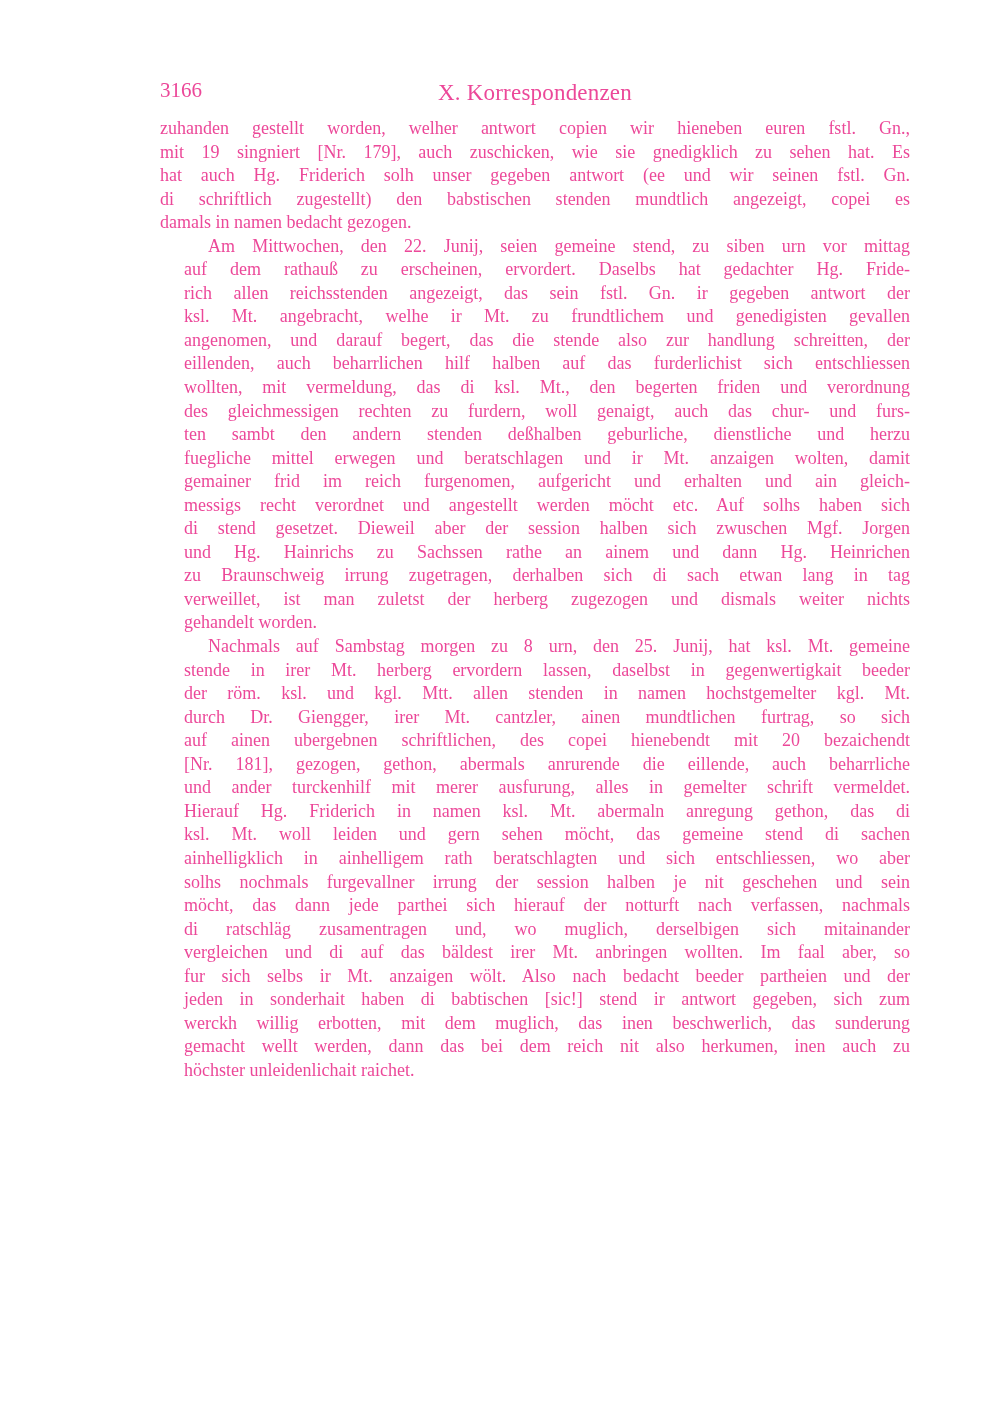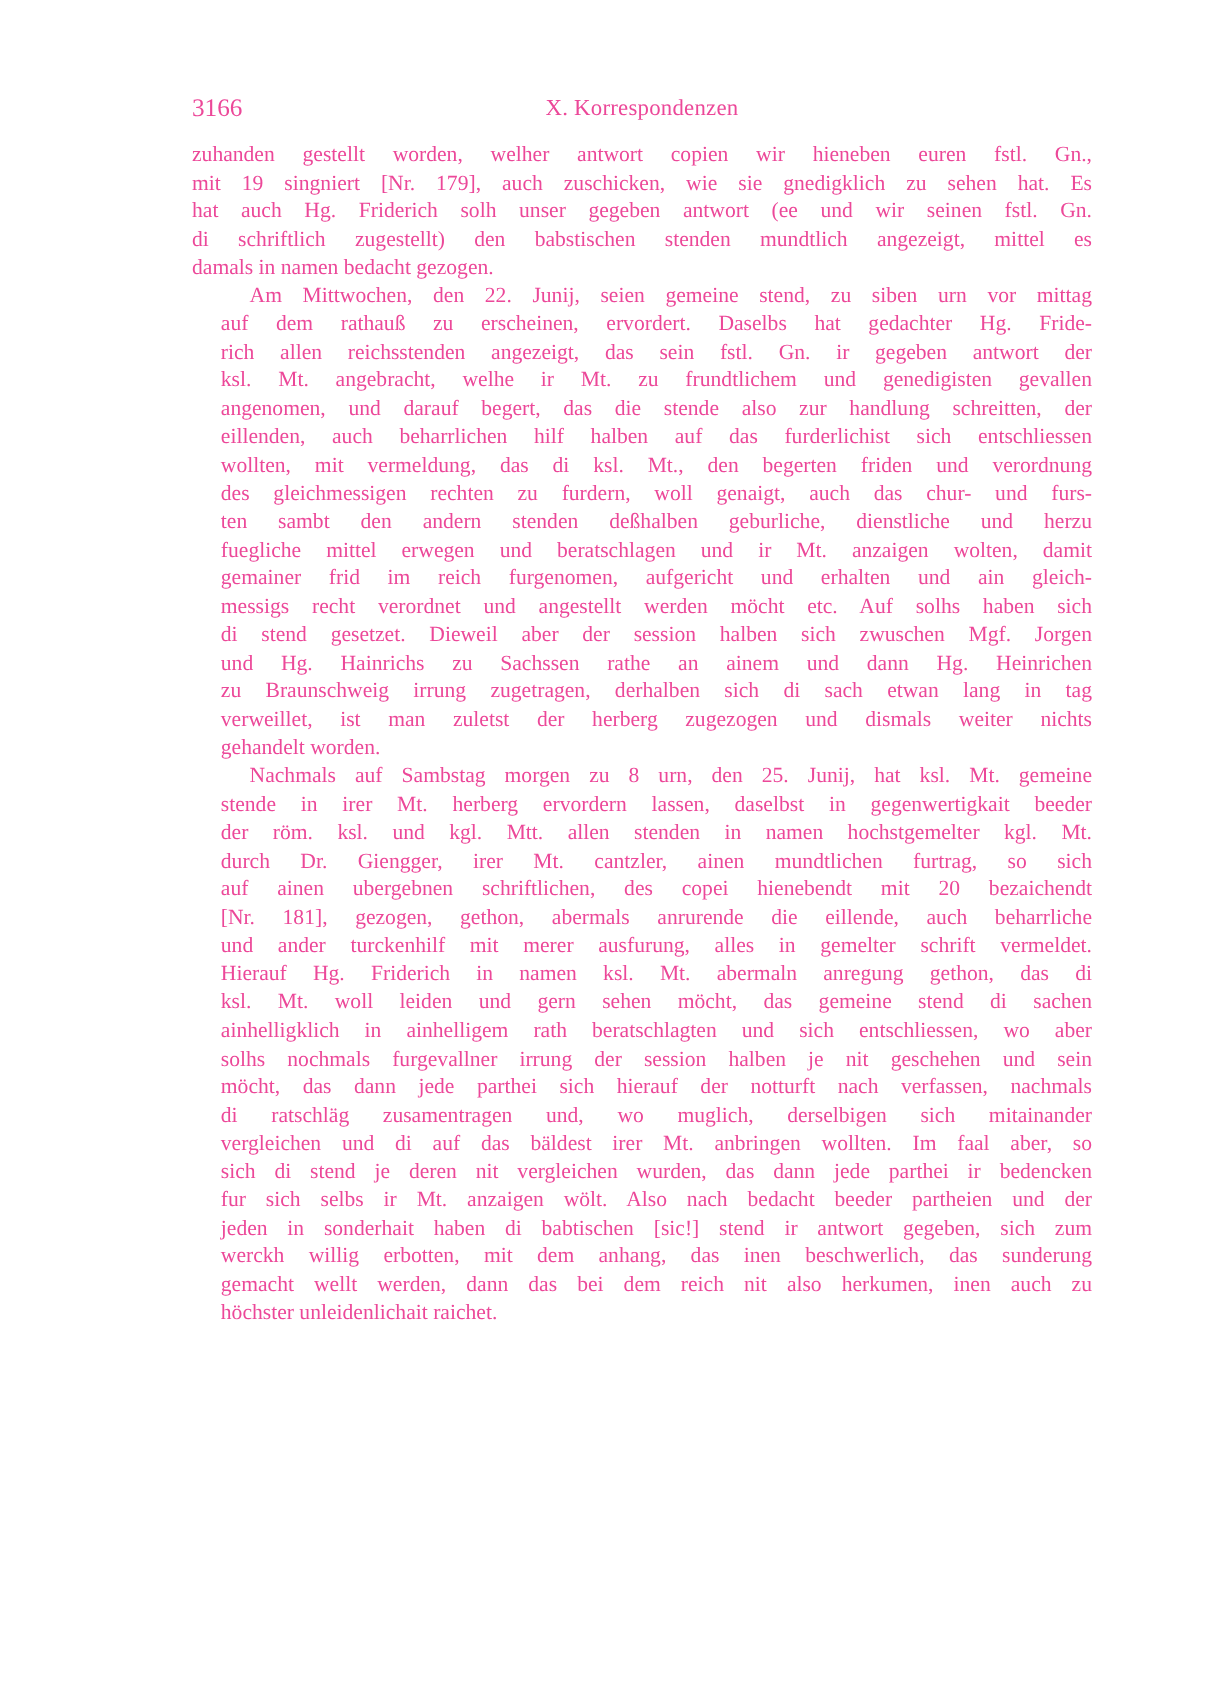--- a/index.html
+++ b/index.html
@@ -4,42 +4,42 @@
   <style>
     html, body { margin: 0; padding: 0; background: #ffffff; }
     body { width: 1004px; height: 1418px; position: relative; overflow: hidden; }
     .page {
       position: absolute; left: 160px; top: 78px; width: 750px;
       font-family: "Liberation Serif", "DejaVu Serif", serif;
       color: #ec4899;
     }
     .header { position: relative; height: 32px; font-size: 20px; }
     .page-number { position: absolute; left: 0; top: 0; font-size: 21px; }
-    .running-head { position: absolute; left: 0; right: 0; top: 2px; text-align: center; font-size: 19px; letter-spacing: 0.2px; }
+    .running-head { position: absolute; left: 0; right: 0; top: 2px; text-align: center; font-size: 23px; letter-spacing: 0.2px; }
     .body { margin-top: 7px; font-size: 18px; line-height: 23.55px; }
     .para { margin: 0; text-align: justify; hyphens: manual; }
     .para.indent { text-indent: 24px; }
     .line { display: block; text-align: justify; text-align-last: justify; white-space: nowrap; }
     .line.last { text-align-last: left; }
     .ref { }
   </style>
 </head>
 <body>
 
 <div class="page">
   <div class="header">
     <span class="page-number">3166</span>
     <span class="running-head">X. Korrespondenzen</span>
   </div>
   <div class="body" id="body">
       <div class="para">
         <span class="line">zuhanden gestellt worden, welher antwort copien wir hieneben euren fstl. Gn.,</span>
         <span class="line">mit 19 singniert <span class="ref">[Nr. 179]</span>, auch zuschicken, wie sie gnedigklich zu sehen hat. Es</span>
         <span class="line">hat auch Hg. Friderich solh unser gegeben antwort (ee und wir seinen fstl. Gn.</span>
-        <span class="line">di schriftlich zugestellt) den babstischen stenden mundtlich angezeigt, mittel es</span>
+        <span class="line">di schriftlich zugestellt) den babstischen stenden mundtlich angezeigt, copei es</span>
         <span class="line last">damals in namen bedacht gezogen.</span>
       </div>
       <div class="para indent">
         <span class="line" style="padding-left: 24px;">Am Mittwochen, den 22. Junij, seien gemeine stend, zu siben urn vor mittag</span>
         <span class="line">auf dem rathauß zu erscheinen, ervordert. Daselbs hat gedachter Hg. Fride-</span>
         <span class="line">rich allen reichsstenden angezeigt, das sein fstl. Gn. ir gegeben antwort der</span>
         <span class="line">ksl. Mt. angebracht, welhe ir Mt. zu frundtlichem und genedigisten gevallen</span>
         <span class="line">angenomen, und darauf begert, das die stende also zur handlung schreitten, der</span>
         <span class="line">eillenden, auch beharrlichen hilf halben auf das furderlichist sich entschliessen</span>
         <span class="line">wollten, mit vermeldung, das di ksl. Mt., den begerten friden und verordnung</span>
@@ -62,21 +62,20 @@
         <span class="line">auf ainen ubergebnen schriftlichen, des copei hienebendt mit 20 bezaichendt</span>
         <span class="line"><span class="ref">[Nr. 181]</span>, gezogen, gethon, abermals anrurende die eillende, auch beharrliche</span>
         <span class="line">und ander turckenhilf mit merer ausfurung, alles in gemelter schrift vermeldet.</span>
         <span class="line">Hierauf Hg. Friderich in namen ksl. Mt. abermaln anregung gethon, das di</span>
         <span class="line">ksl. Mt. woll leiden und gern sehen möcht, das gemeine stend di sachen</span>
         <span class="line">ainhelligklich in ainhelligem rath beratschlagten und sich entschliessen, wo aber</span>
         <span class="line">solhs nochmals furgevallner irrung der session halben je nit geschehen und sein</span>
         <span class="line">möcht, das dann jede parthei sich hierauf der notturft nach verfassen, nachmals</span>
         <span class="line">di ratschläg zusamentragen und, wo muglich, derselbigen sich mitainander</span>
         <span class="line">vergleichen und di auf das bäldest irer Mt. anbringen wollten. Im faal aber, so</span>
-        <span class="line">sich di stend je deren nit vergleichen wurden, das dann jede parthei ir bedencken</span>
         <span class="line">fur sich selbs ir Mt. anzaigen wölt. Also nach bedacht beeder partheien und der</span>
         <span class="line">jeden in sonderhait haben di babtischen <span class="ref">[sic!]</span> stend ir antwort gegeben, sich zum</span>
-        <span class="line">werckh willig erbotten, mit dem anhang, das inen beschwerlich, das sunderung</span>
+        <span class="line">werckh willig erbotten, mit dem muglich, das inen beschwerlich, das sunderung</span>
         <span class="line">gemacht wellt werden, dann das bei dem reich nit also herkumen, inen auch zu</span>
         <span class="line last">höchster unleidenlichait raichet.</span>
       </div>
     </div>
 </div>
 
 </body></html>

